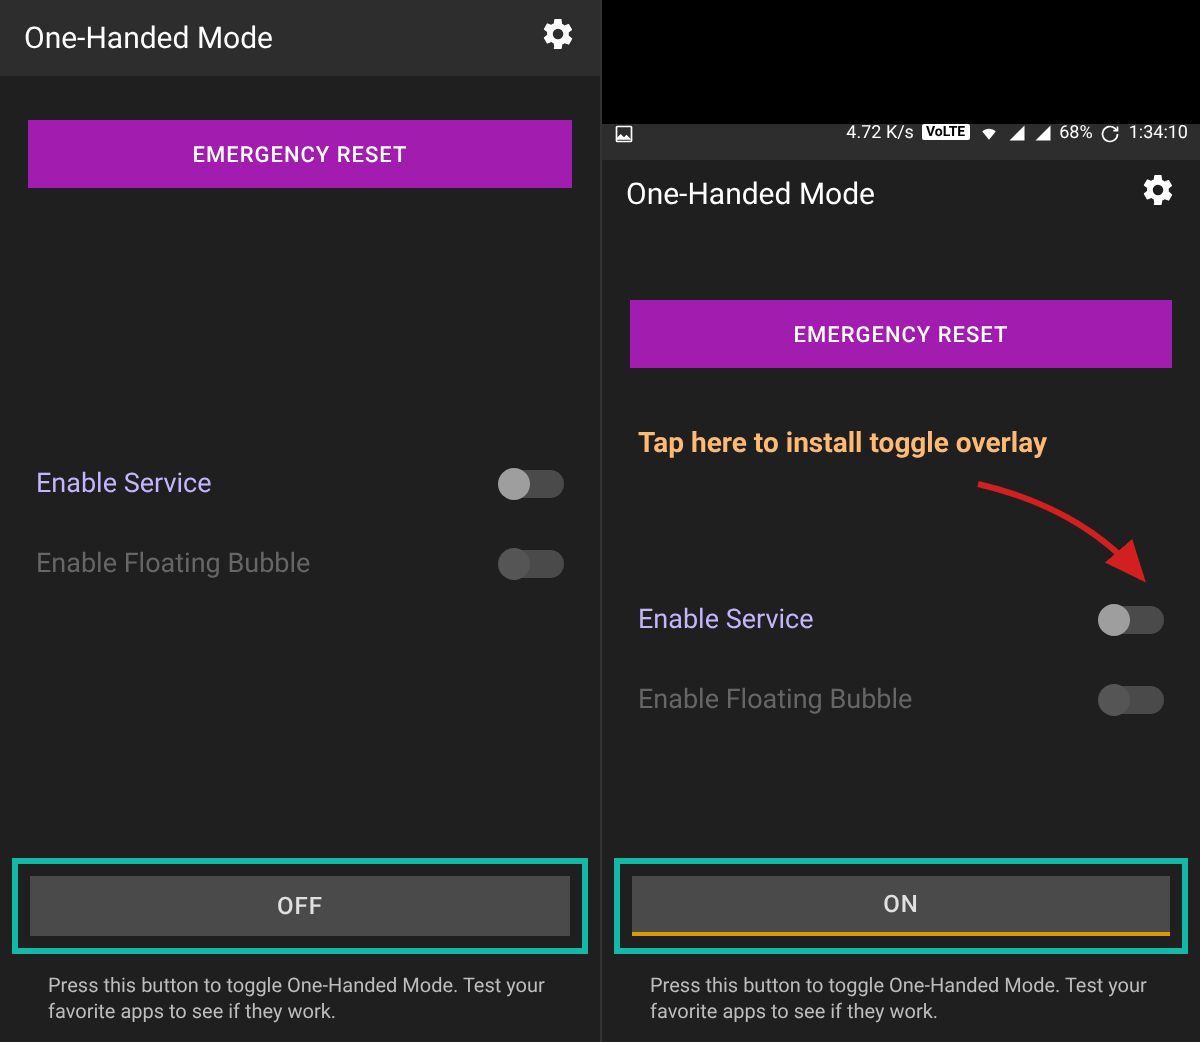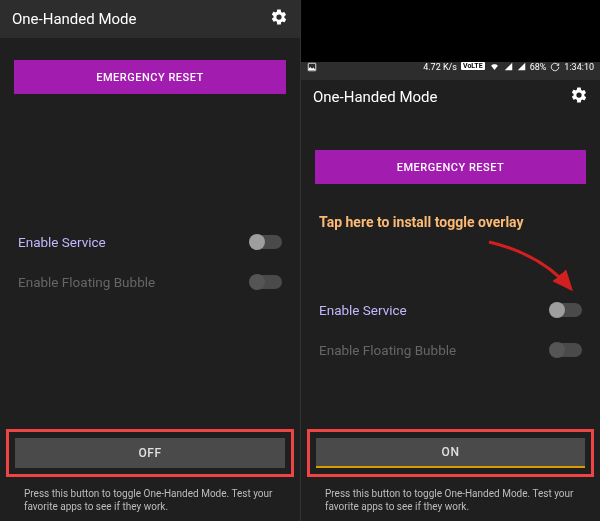--- a/index.html
+++ b/index.html
@@ -128,21 +128,21 @@
     left: 180px;
     top: 234px;
     pointer-events: none;
   }
 
   
   .bottom-wrap {
     padding: 6px;
   }
   .red-highlight {
-    border: 3px solid #ef4444;
+    border: 3px solid #14b8a6;
     padding: 6px;
   }
   .toggle-big-btn {
     height: 30px;
     background: #4a4a4a;
     color: #e0e0e0;
     font-size: 12px;
     letter-spacing: 0.5px;
     display: flex;
     align-items: center;

